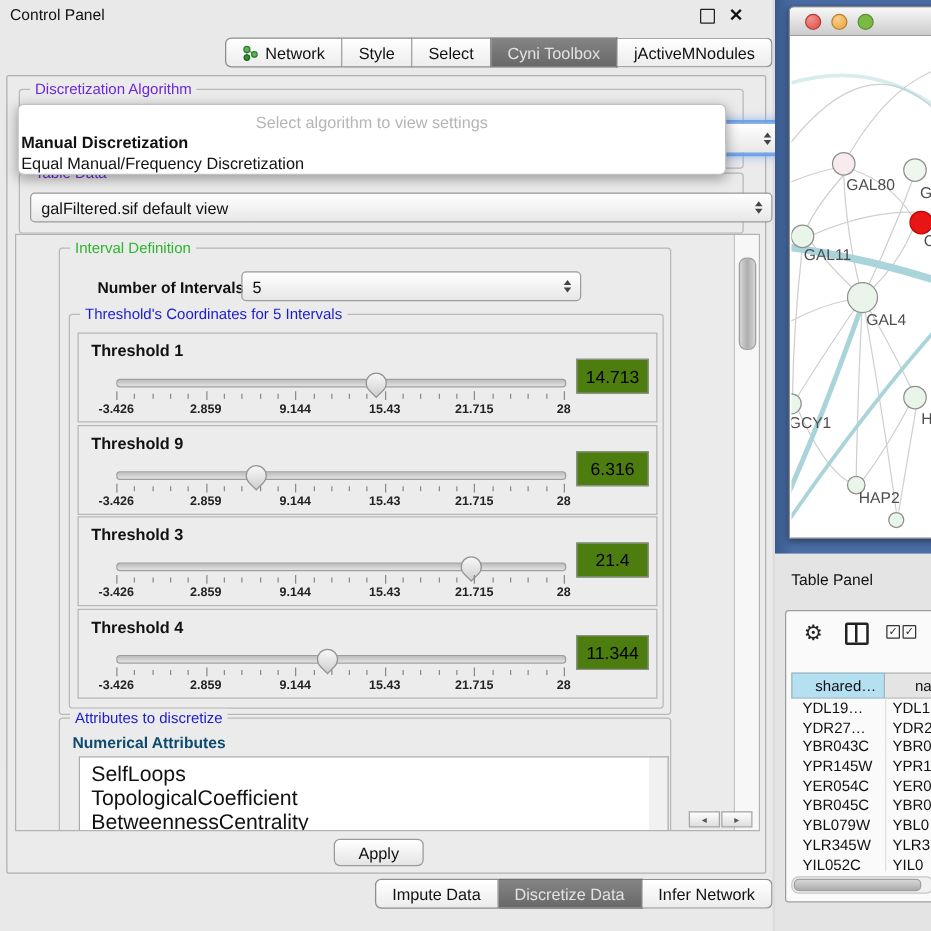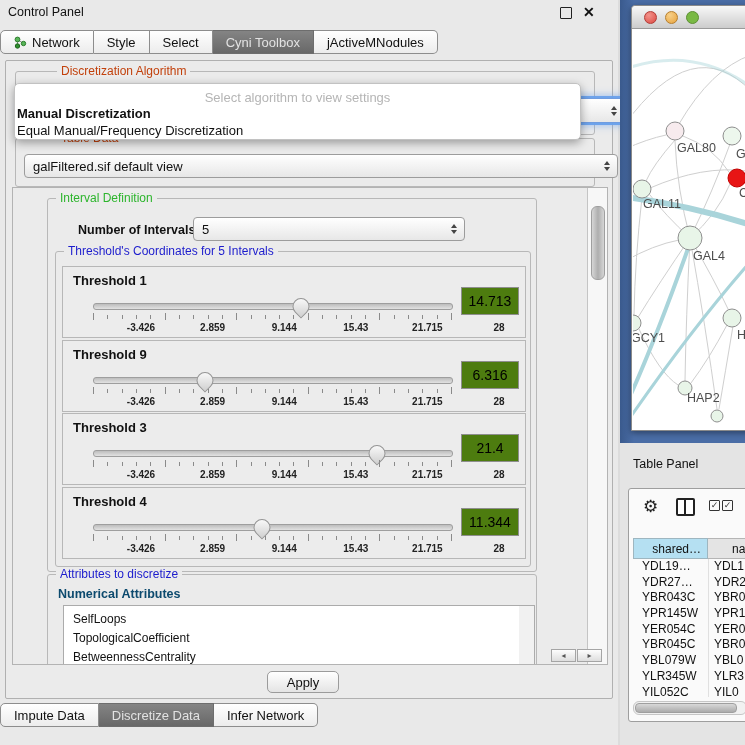--- a/index.html
+++ b/index.html
@@ -4,32 +4,32 @@
 <style>
   html,body{margin:0;padding:0;width:745px;height:745px;overflow:hidden;
     font-family:"Liberation Sans",sans-serif;background:#dcdcdc;}
   #root{position:relative;width:745px;height:745px;}
   
   .left-panel{position:absolute;left:0;top:0;width:618px;height:745px;background:#e9e9e9;}
   .titlebar{position:absolute;left:0;top:0;width:100%;height:26px;}
   .panel-title{position:absolute;left:8px;top:5px;font-size:12.5px;color:#111;}
   .float-btn{position:absolute;left:560px;top:7px;width:10px;height:10px;border:1.5px solid #222;border-radius:1px;background:transparent;cursor:pointer;}
   .close-btn{position:absolute;left:583px;top:4px;font-size:14px;font-weight:bold;color:#111;cursor:pointer;}
-  .tabbar{position:absolute;left:0;width:100%;display:flex;justify-content:flex-start;}
+  .tabbar{position:absolute;left:0;width:100%;display:flex;justify-content:flex-end;}
   .tabbar.top{top:30px;} .tabbar.bottom{top:703px;}
   .seg{height:22px;padding:0 13px;font-size:13px;display:flex;align-items:center;gap:5px;
     background:linear-gradient(#ffffff,#ececec);border:1px solid #8d8d8d;border-left:none;color:#111;cursor:pointer;white-space:nowrap;}
   .seg:first-child{border-left:1px solid #8d8d8d;border-radius:5px 0 0 5px;}
   .seg:last-child{border-radius:0 5px 5px 0;}
   .seg.sel{background:linear-gradient(#848484,#686868);color:#e2e2e2;border-color:#6d6d6d;}
   .contentbox{position:absolute;left:5px;top:60px;width:606px;height:637px;background:#ebebeb;
     border:1px solid #b0b0b0;border-radius:2px;}
   .group{position:absolute;border:1px solid #b8b8b8;border-radius:3px;}
   .gtitle{position:absolute;top:-8px;left:8px;background:#ebebeb;padding:0 4px;font-size:12px;line-height:14px;white-space:nowrap;}
-  .gtitle.black{color:#c2410c;margin-left:33px;} .gtitle.green{color:#2db52d;} .gtitle.blue{color:#1c1ccd;}
+  .gtitle.black{color:#6d28d9;} .gtitle.green{color:#2db52d;} .gtitle.blue{color:#1c1ccd;}
   .combo{position:absolute;background:linear-gradient(#ffffff,#e7e7e7);border:1px solid #9c9c9c;border-radius:4px;
     font-size:13px;color:#111;display:flex;align-items:center;padding:0 22px 0 8px;cursor:pointer;}
   .stepper{position:absolute;right:7px;top:50%;transform:translateY(-50%);display:flex;flex-direction:column;gap:2px;}
   .arr{width:0;height:0;border-left:3.5px solid transparent;border-right:3.5px solid transparent;}
   .arr.up{border-bottom:4px solid #444;} .arr.dn{border-top:4px solid #444;}
   .combo.focus{box-shadow:0 0 0 2px rgba(105,160,235,.95),0 0 7px 3px rgba(105,160,235,.55);border-color:#6f9ce0;}
   .popup{position:absolute;left:8px;top:22px;width:565px;height:55px;background:#fff;border:1px solid #c2c2c2;
     border-radius:5px;box-shadow:0 3px 10px rgba(0,0,0,.35);z-index:6;}
   .popup .hint{text-align:center;font-size:13px;color:#b5b5b5;margin-top:6px;}
   .popup .opt{font-size:13px;color:#111;padding:1px 2px;cursor:pointer;}
@@ -42,27 +42,27 @@
   .th-panel{position:absolute;left:6px;width:462px;height:70px;background:#ececec;border:1px solid #b7b7b7;}
   .th-label{position:absolute;left:10px;top:6px;font-size:13px;font-weight:bold;color:#111;text-align:right;}
   .slider{position:absolute;left:30px;top:36px;width:358px;height:30px;cursor:pointer;}
   .track{position:absolute;left:0;top:0;width:100%;height:5px;border-radius:3px;
     background:linear-gradient(#bdbdbd,#e2e2e2);border:1px solid #9e9e9e;}
   .thumb{position:absolute;top:-6px;width:15px;height:15px;background:linear-gradient(135deg,#ffffff,#cfcfcf);
     border:1px solid #949494;border-radius:50% 50% 0 50%;transform:translateX(-50%) rotate(45deg);cursor:pointer;}
   .ticks{position:absolute;left:0;top:10px;width:100%;height:8px;}
   .tick{position:absolute;top:2px;width:1px;height:4px;background:#8a8a8a;}
   .tick.major{top:0;height:7px;}
-  .ticklabels{position:absolute;left:0;top:19px;width:100%;height:11px;margin-left:48px;}
+  .ticklabels{position:absolute;left:0;top:19px;width:100%;height:11px;}
   .ticklabel{position:absolute;transform:translateX(-50%);font-size:10px;font-weight:bold;color:#222;white-space:nowrap;}
   .th-value{position:absolute;left:398px;top:20px;width:56px;height:26px;background:#4d7c0f;border:1px solid #8e8e8e;
     font-size:14px;color:#000;display:flex;align-items:center;justify-content:center;cursor:text;}
   .attr-sub{position:absolute;left:10px;top:12px;font-size:12.5px;font-weight:bold;color:#0c4a6e;}
   .attr-list{position:absolute;left:15px;top:30px;width:456px;height:120px;background:#fff;border:1px solid #ababab;}
-  .attr-item{font-size:12px;color:#111;padding:2px 0 2px 9px;line-height:13px;cursor:pointer;}
+  .attr-item{font-size:17px;color:#111;padding:2px 0 2px 9px;line-height:13px;cursor:pointer;}
   .list-vsb{position:absolute;left:471px;top:30px;width:15px;height:120px;background:#f1f1f1;border:1px solid #ababab;border-left:none;}
   .list-vsb .thumb-v{left:2px;}
   .hbtn{position:absolute;width:25px;height:13px;background:linear-gradient(#fdfdfd,#dedede);border:1px solid #a5a5a5;
     font-size:8px;color:#555;display:flex;align-items:center;justify-content:center;cursor:pointer;}
   .apply-btn{position:absolute;left:261px;top:610px;width:72px;height:22px;border:1px solid #9b9b9b;border-radius:5px;
     background:linear-gradient(#ffffff,#e4e4e4);font-size:13px;color:#111;font-family:"Liberation Sans",sans-serif;cursor:pointer;}
   
   .right-col{position:absolute;left:620px;top:0;width:125px;height:745px;overflow:hidden;}
   .desktop{position:absolute;left:0;top:0;width:125px;height:443px;
     background:linear-gradient(90deg,#3a5a8d 0px,#4a6da6 14px,#4a6da6);}

